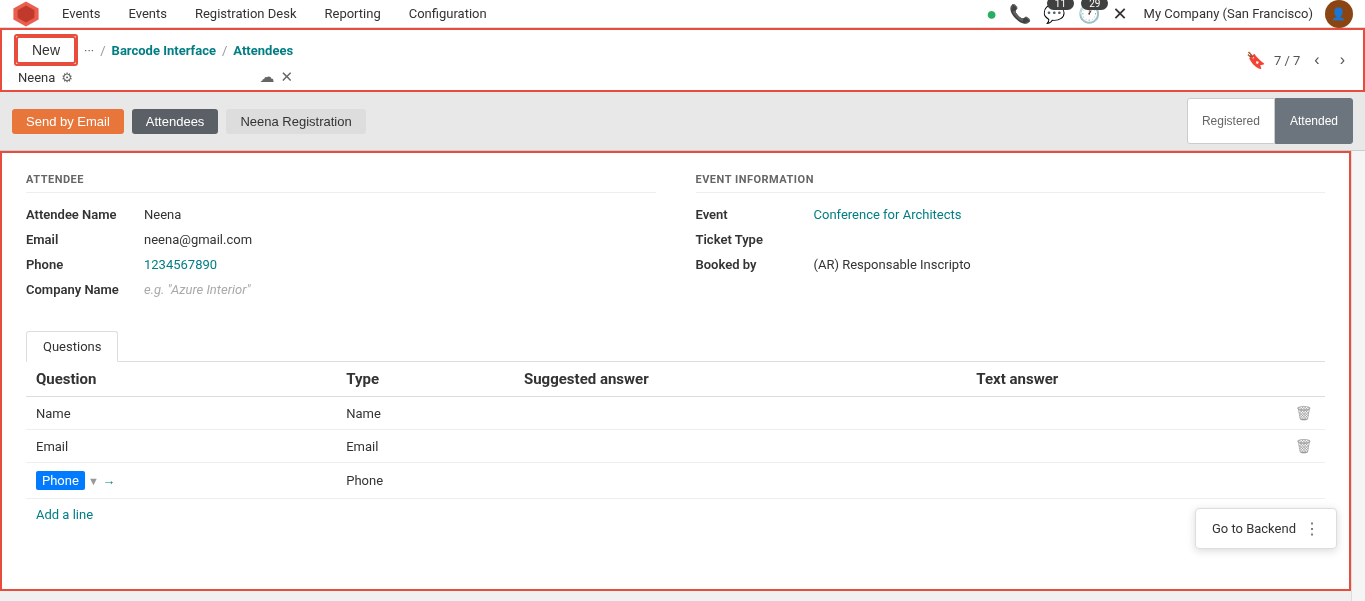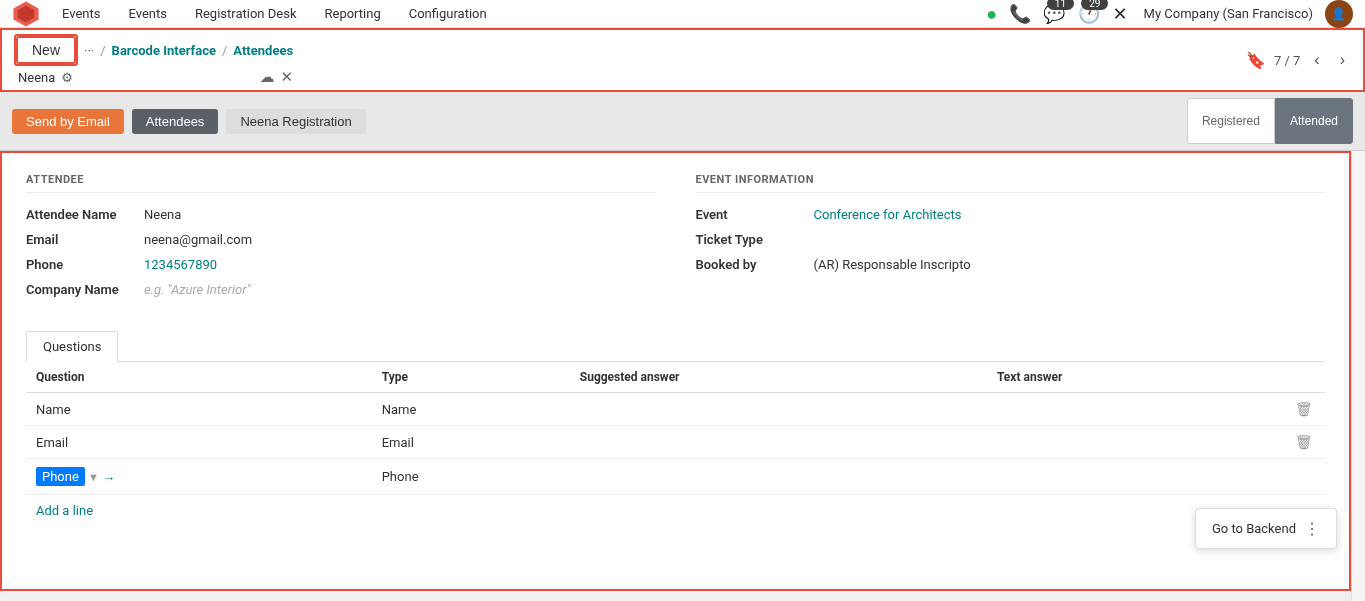--- a/index.html
+++ b/index.html
@@ -95,21 +95,21 @@
       padding: 7px 16px; cursor: pointer; font-size: 13px; color: #333;
       border: 1px solid transparent; margin-bottom: -1px;
     }
     .tab-item.active {
       border: 1px solid #ddd; border-bottom-color: white; background: white; border-radius: 3px 3px 0 0;
     }
 
     
     .questions-table { width: 100%; border-collapse: collapse; margin-top: 0; }
     .questions-table th {
-      text-align: left; font-size: 12px; font-weight: 700; color: #333;
+      text-align: left; font-size: 15px; font-weight: 700; color: #333;
       padding: 8px 10px; border-bottom: 1px solid #ddd; background: white;
     }
     .questions-table td { padding: 8px 10px; border-bottom: 1px solid #eee; font-size: 13px; color: #333; }
 
     .selected-cell { background: #007bff; color: white; padding: 2px 6px; border-radius: 2px; display: inline-block; }
     .delete-icon { color: #999; cursor: pointer; font-size: 14px; }
 
     .arrow-icon { color: #017e84; cursor: pointer; font-size: 13px; }
     .dropdown-icon { color: #999; cursor: pointer; font-size: 11px; }
 

